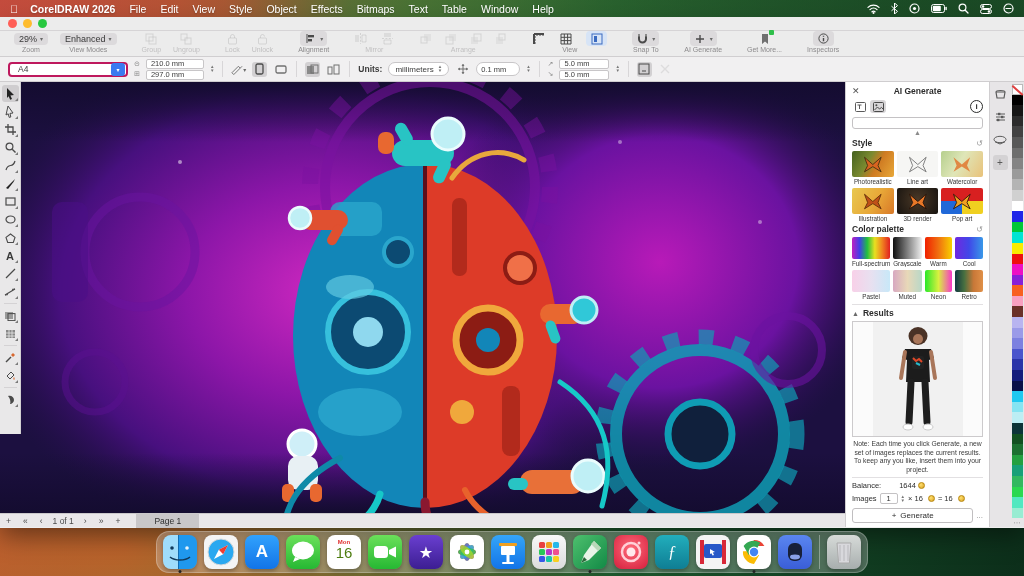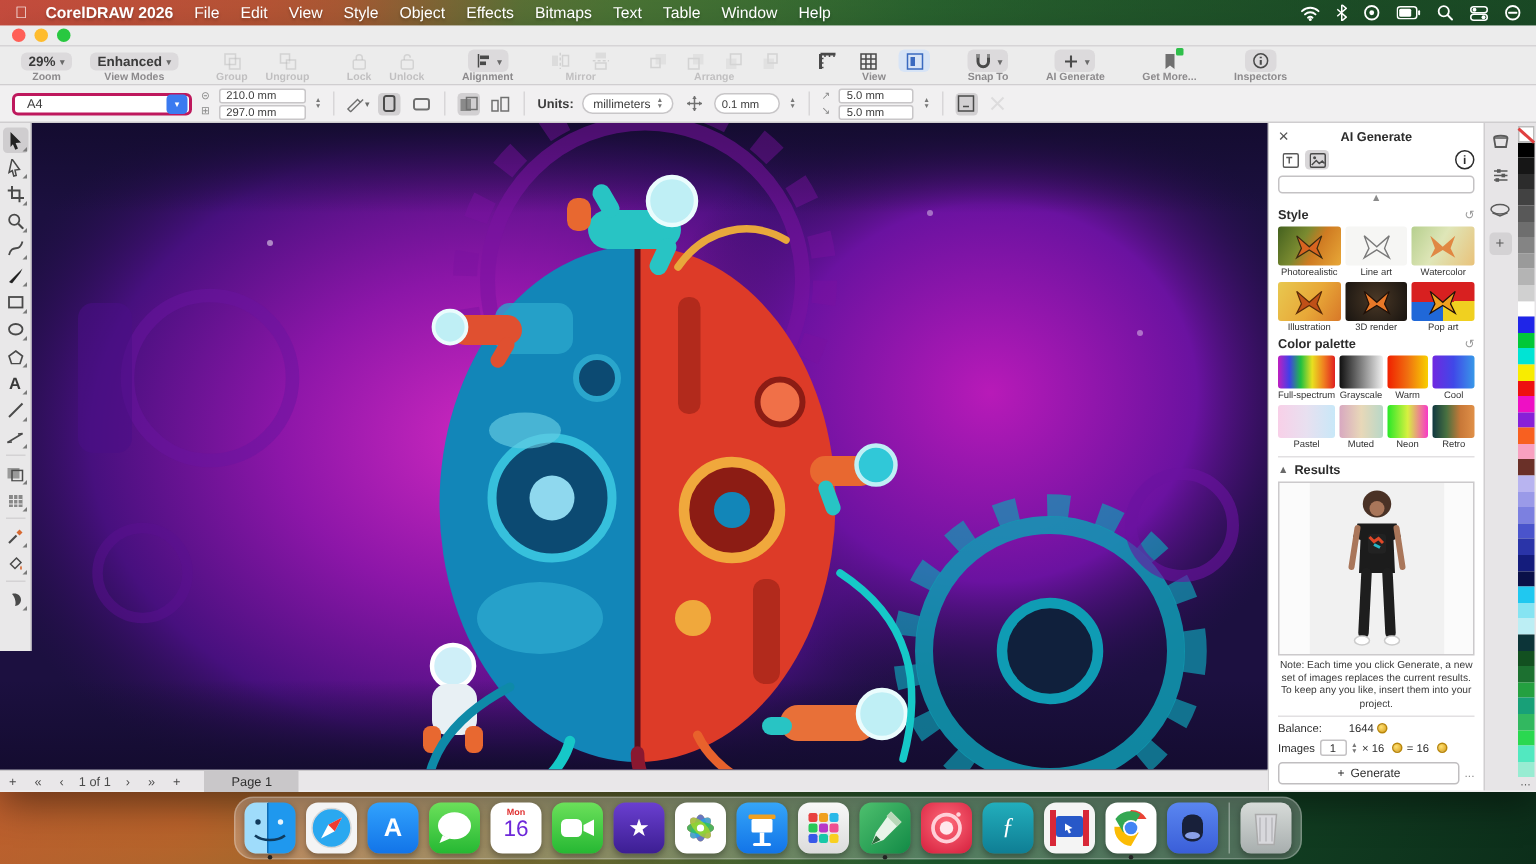--- a/index.html
+++ b/index.html
@@ -27,21 +27,21 @@
     display:flex; align-items:center; }
   .traffic { display:flex; gap:6px; margin-left:8px; }
   .tl { width:9px; height:9px; border-radius:50%; }
   .tl.red{background:#ff5f57;} .tl.yellow{background:#febc2e;} .tl.green{background:#28c840;}
   .title-center { position:absolute; left:0; right:0; text-align:center; font-size:9.5px; font-weight:bold; color:#3a3a3a;
     display:flex; justify-content:center; align-items:center; gap:4px; }
   .doc-icon { width:7px; height:9px; background:#35b24a; border-radius:1px; display:inline-block; position:relative; }
   .doc-icon::after{content:"";position:absolute;right:0;top:0;border-style:solid;border-width:0 3px 3px 0;border-color:transparent #ececec transparent transparent;}
 
   
-  .toolbar { height:26px; background:#ececec; border-bottom:1px solid #d0ced0; display:flex; align-items:flex-end; padding:0 8px;font-weight:bold; }
+  .toolbar { height:26px; background:#ececec; border-bottom:1px solid #d0ced0; display:flex; align-items:flex-start; padding:0 8px; }
   .tb-sep { width:1px; background:#d8d6d8; margin:4px 6px; }
   .tb-item { display:flex; flex-direction:column; align-items:center; justify-content:center; padding:1px 6px; }
   .tb-item .row { display:flex; align-items:center; gap:3px; height:13px; }
   .tb-item .lbl { font-size:7px; color:#8c8a8c; margin-top:1px; white-space:nowrap; }
   .tb-value { font-size:9px; color:#3a3a3a; background:#dcdadc; border-radius:4px; padding:1px 5px; display:flex; align-items:center; gap:3px; }
   .chev { font-size:6px; color:#6a6a6a; }
   .tb-ic { width:13px; height:13px; display:flex; align-items:center; justify-content:center; }
   .tb-ic svg { display:block; }
   .dim svg *, .dim { opacity:.45; }
   .pill { background:#dcdadc; border-radius:4px; padding:1px 4px; display:flex; align-items:center; gap:3px; }
@@ -993,21 +993,21 @@
     </div>
   <div class="dock-item">
     <div class="dk messages"><svg width="34" height="34" viewBox="0 0 34 34">
           <ellipse cx="17" cy="15.5" rx="11" ry="9" fill="#fff"></ellipse>
           <path d="M9 22l-2 5 7-3z" fill="#fff"></path>
         </svg></div>
   </div>
   <div class="dock-item">
     <div class="dk calendar">
       <div style="font-size:6px;color:#e03030;font-weight:bold;margin-top:4px">Mon</div>
-      <div style="font-size:15px;color:#6d28d9;line-height:15px">16</div>
+      <div style="font-size:15px;color:#4d7c0f;line-height:15px">16</div>
     </div>
   </div>
   <div class="dock-item">
     <div class="dk facetime"><svg width="34" height="34" viewBox="0 0 34 34">
           <rect x="6" y="11" width="14" height="12" rx="3.5" fill="#fff"></rect>
           <path d="M21 15l7-3.6v11L21 19z" fill="#fff"></path>
         </svg></div>
   </div>
   <div class="dock-item">
       <div class="dk imovie">★</div>

